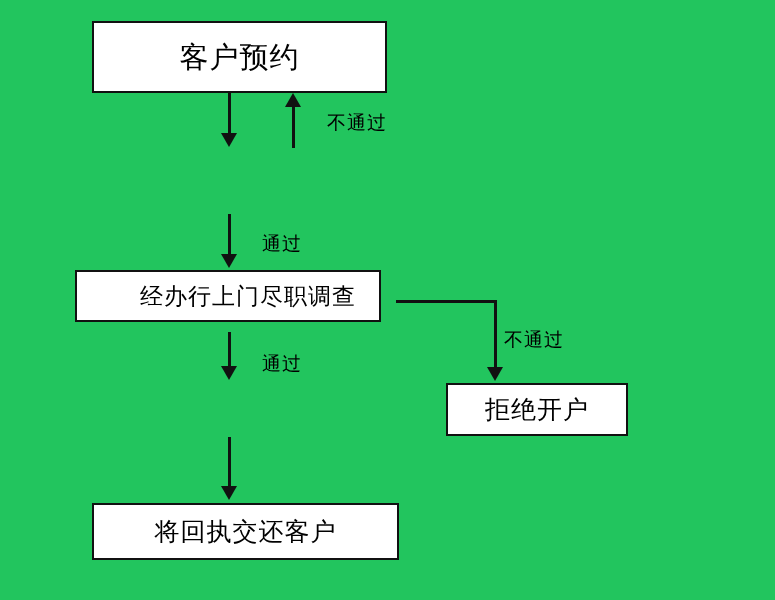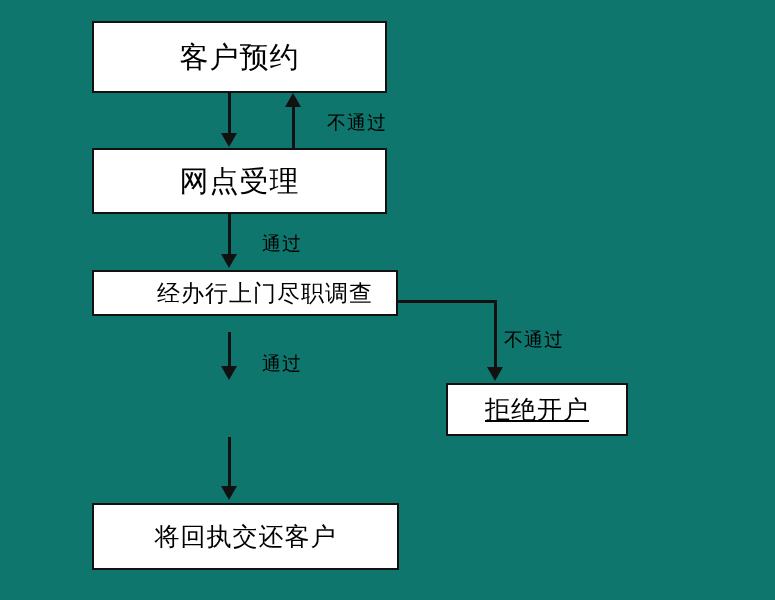--- a/index.html
+++ b/index.html
@@ -7,21 +7,21 @@
     padding: 0;
     background: #ffffff;
   }
   body {
     font-family: "DejaVu Sans", "Liberation Sans", sans-serif;
   }
   #canvas {
     position: relative;
     width: 775px;
     height: 600px;
-    background: #0f766e;
+    background: #22c55e;
     overflow: hidden;
   }
   .node {
     position: absolute;
     box-sizing: border-box;
     border: 2px solid #111111;
     background: #ffffff;
     display: flex;
     align-items: center;
     justify-content: center;
@@ -29,24 +29,24 @@
     letter-spacing: 1px;
     white-space: nowrap;
   }
   .node-label {
     display: block;
     line-height: 1;
   }
   
   #node-customer-appointment { left: 92px;  top: 21px;  width: 295px; height: 72px;  font-size: 29px; }
   #node-branch-acceptance    { left: 92px;  top: 148px; width: 295px; height: 66px;  font-size: 29px; }
-  #node-due-diligence        { left: 92px;  top: 270px; width: 306px; height: 46px;  font-size: 23px; padding-left: 40px; }
+  #node-due-diligence        { left: 75px;  top: 270px; width: 306px; height: 52px;  font-size: 23px; padding-left: 40px; }
   #node-open-account         { left: 92px;  top: 381px; width: 307px; height: 56px;  font-size: 25px; }
-  #node-return-receipt       { left: 92px;  top: 503px; width: 307px; height: 67px;  font-size: 25px; font-family: Liberation Serif, serif; }
-  #node-reject-account       { left: 446px; top: 383px; width: 182px; height: 53px;  font-size: 25px; text-decoration: underline; }
+  #node-return-receipt       { left: 92px;  top: 503px; width: 307px; height: 57px;  font-size: 25px; font-family: Liberation Serif, serif; }
+  #node-reject-account       { left: 446px; top: 383px; width: 182px; height: 53px;  font-size: 25px; }
 
   
   .vline {
     position: absolute;
     width: 3px;
     background: #111111;
   }
   .hline {
     position: absolute;
     height: 3px;
@@ -85,23 +85,20 @@
     <span class="node-label">客户预约</span>
   </div>
 
   <div class="vline" style="left:228px; top:93px; height:43px;"></div>
   <div class="arrowhead-down" style="left:221px; top:133px;"></div>
 
   <div class="vline" style="left:292px; top:105px; height:43px;"></div>
   <div class="arrowhead-up" style="left:285px; top:93px;"></div>
   <div class="edge-label" style="left:327px; top:105px;">不通过</div>
 
-  <div class="node" id="node-branch-acceptance">
-    <span class="node-label">网点受理</span>
-  </div>
 
   <div class="vline" style="left:228px; top:214px; height:42px;"></div>
   <div class="arrowhead-down" style="left:221px; top:254px;"></div>
   <div class="edge-label" style="left:262px; top:226px;">通过</div>
 
   <div class="node" id="node-due-diligence">
     <span class="node-label">经办行上门尽职调查</span>
   </div>
 
   <div class="hline" style="left:396px; top:300px; width:101px;"></div>

